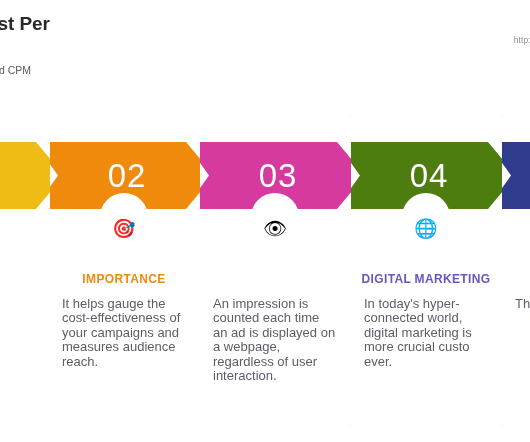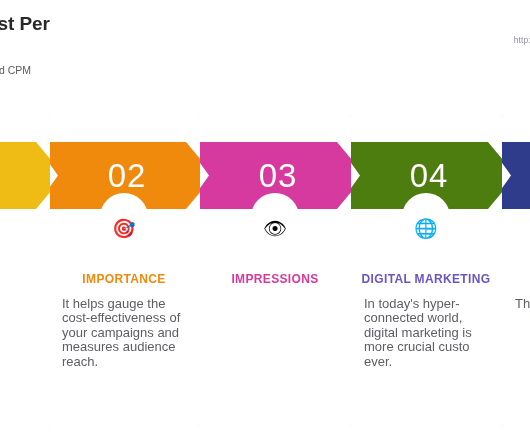--- a/index.html
+++ b/index.html
@@ -218,21 +218,21 @@
       </div>
     </div>
 
     <div class="card" id="card-03">
       <div class="card-inner">
         <div class="banner" style="background: rgb(214, 58, 158);">
           <div class="banner-num">03</div>
         </div>
         <div class="notch"></div>
         <div class="card-icon">👁</div>
-        <div class="card-label" style="color: rgb(214, 58, 158);">IMPRESSIONS</div>
+        <div class="card-body">An impression is counted each time an ad is displayed on a webpage, regardless of user interaction.</div>
       </div>
     </div>
 
     <div class="card" id="card-04">
       <div class="card-inner">
         <div class="banner" style="background: #4d7c0f;">
           <div class="banner-num">04</div>
         </div>
         <div class="notch"></div>
         <div class="card-icon">🌐</div>

